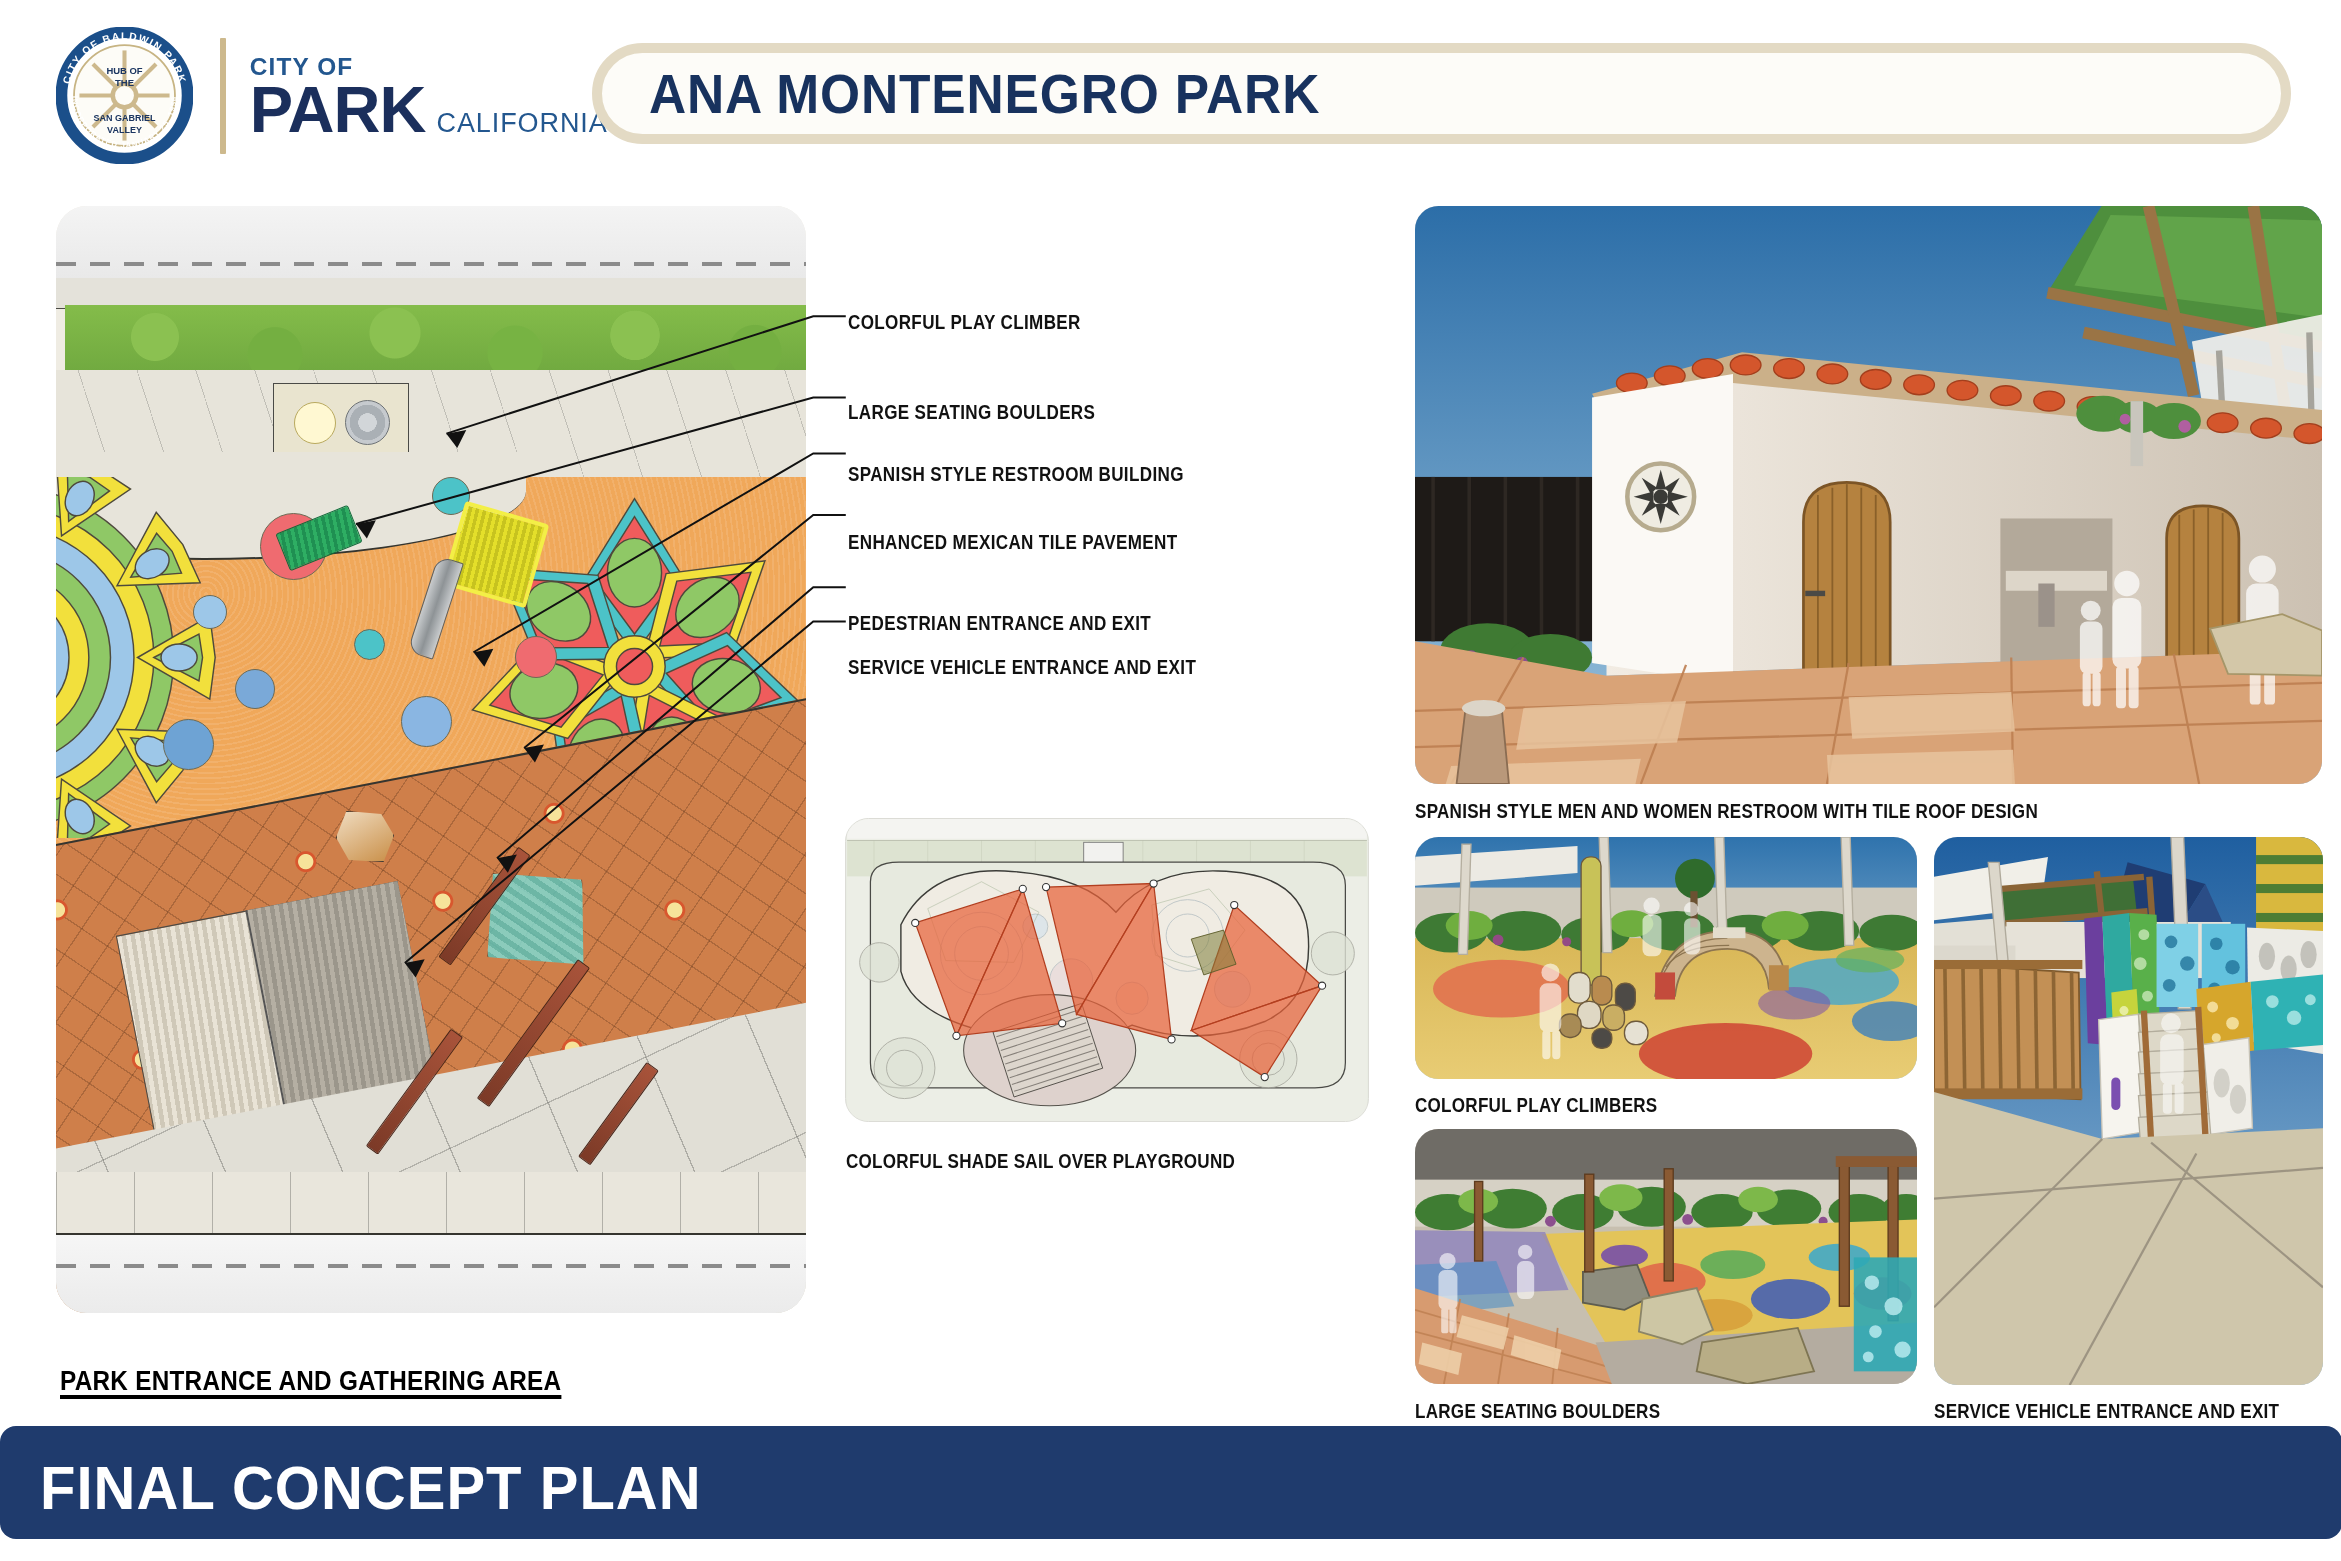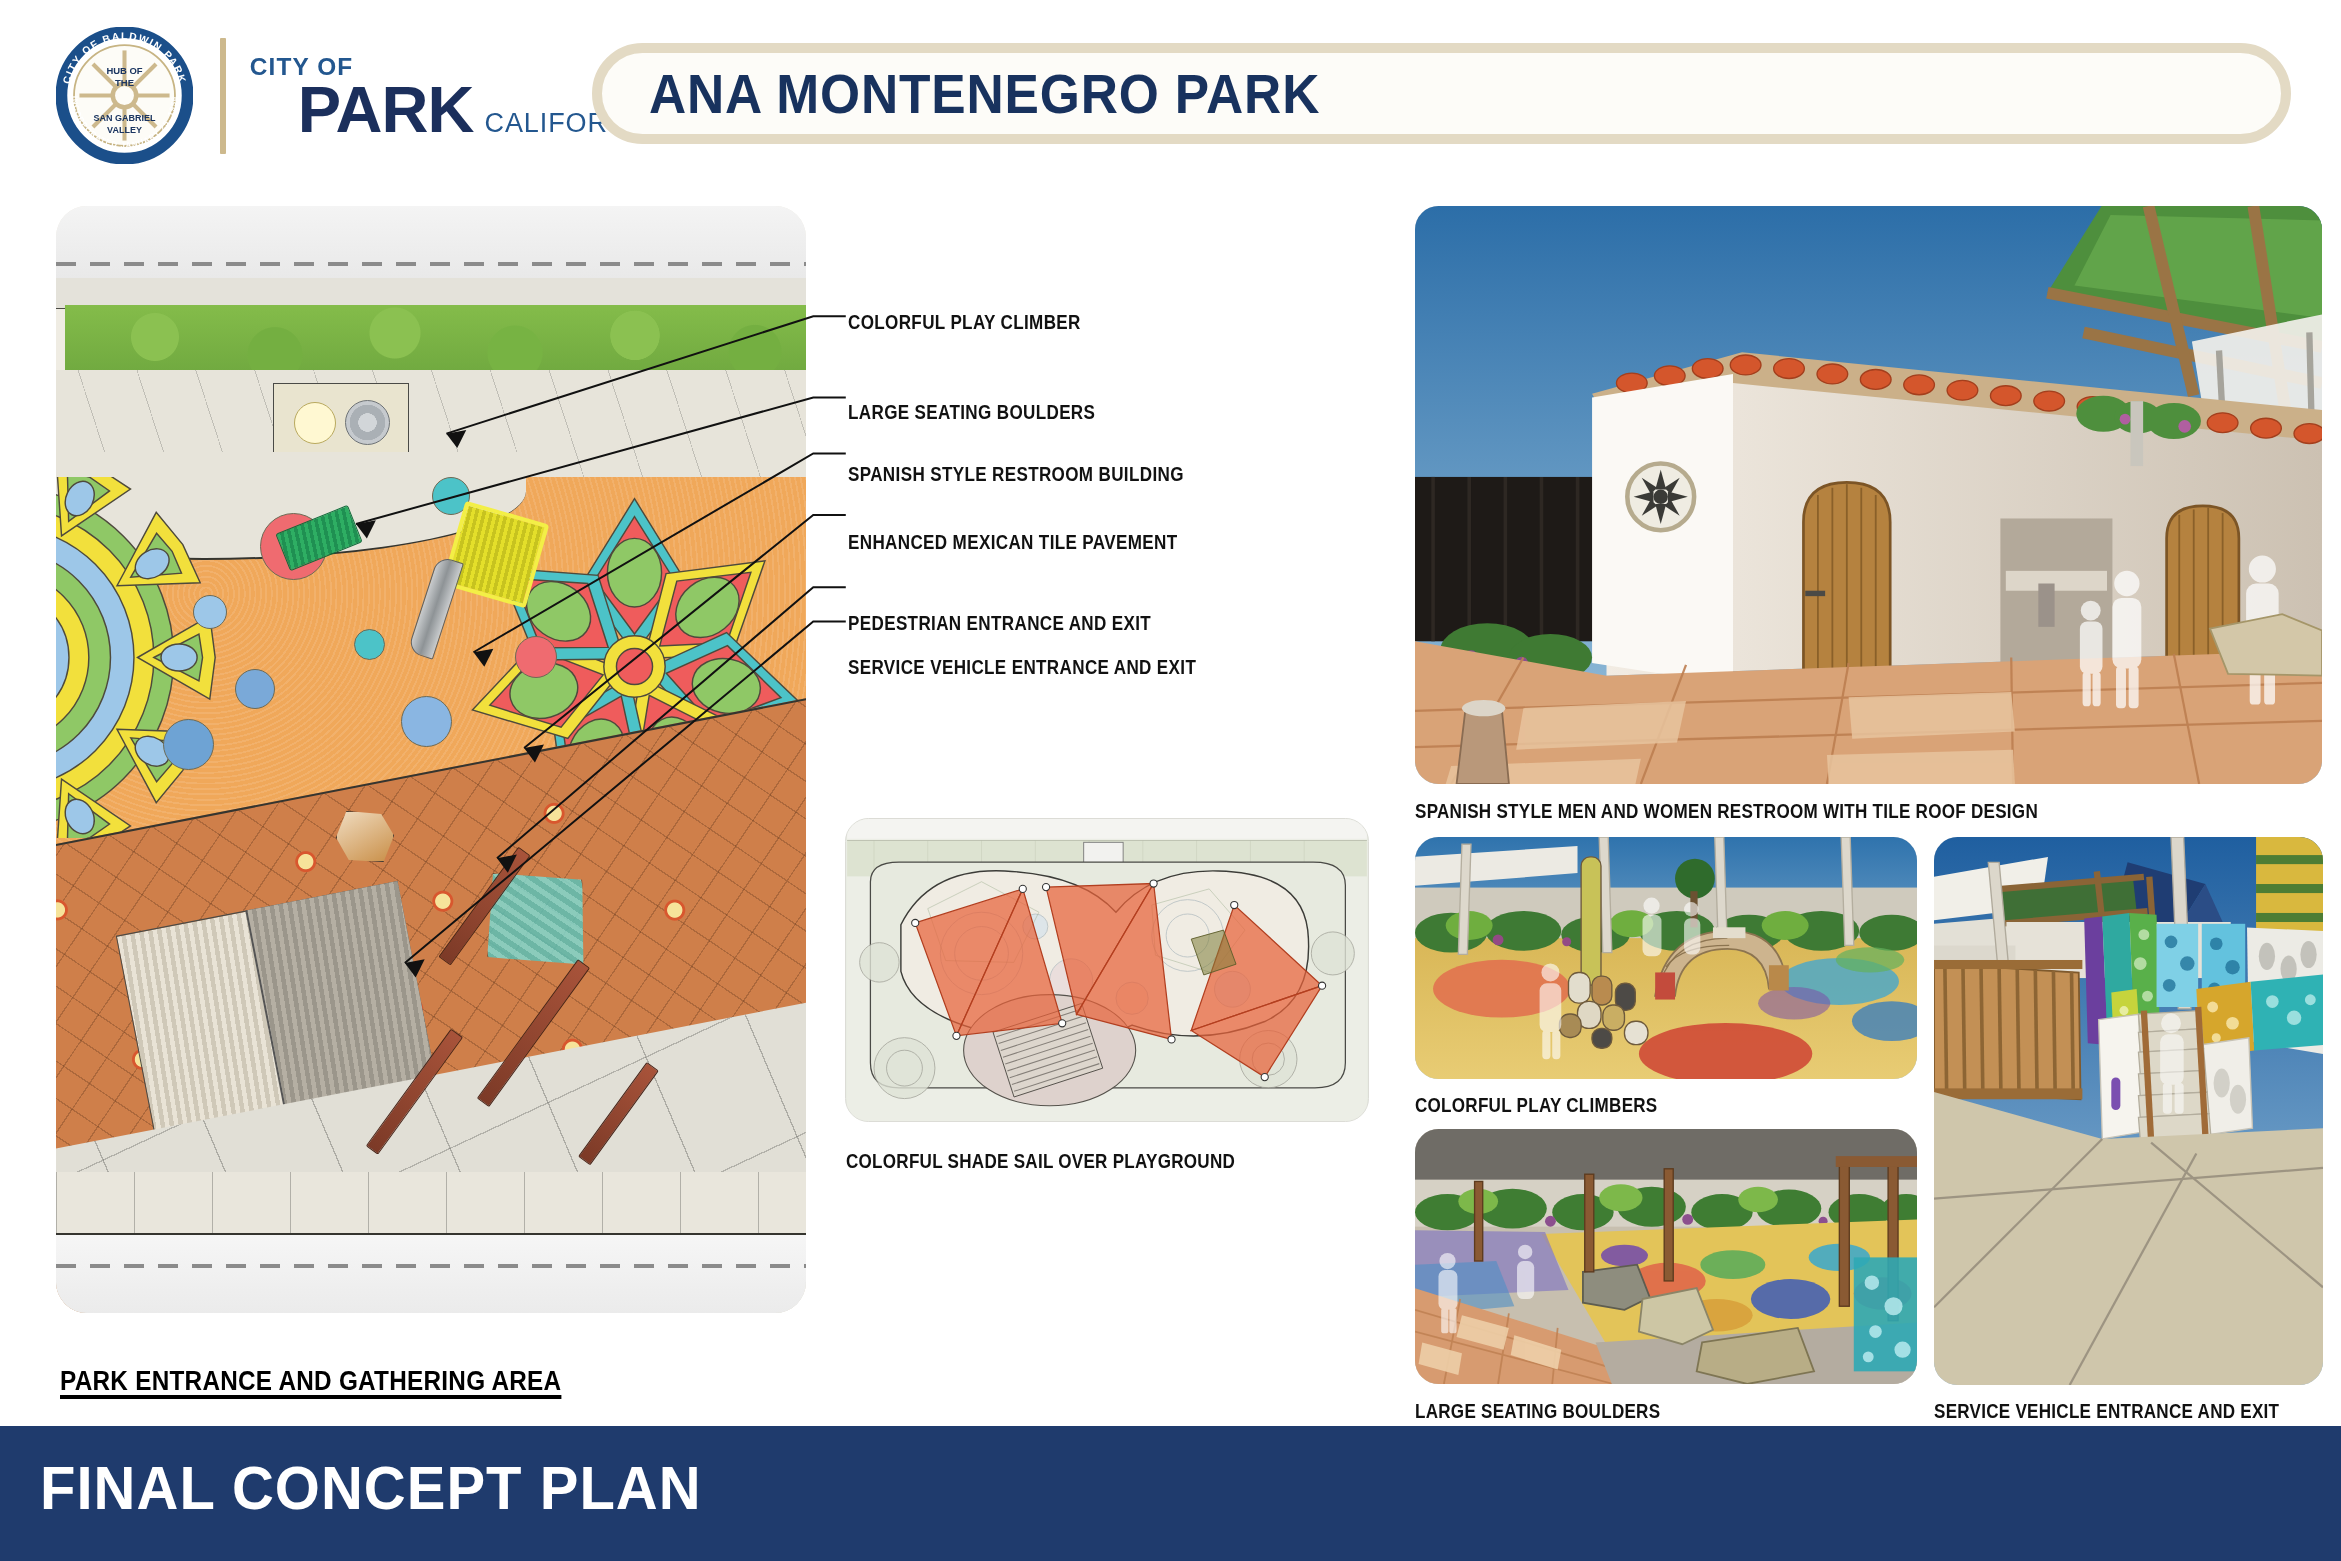--- a/index.html
+++ b/index.html
@@ -16,21 +16,21 @@
   .header { position: absolute; left: 0; top: 0; width: 2342px; height: 194px; }
 
   .logo-wrap { position: absolute; left: 56px; top: 27px; display: flex; align-items: center; gap: 0px; }
   .seal { position: relative; width: 137px; height: 137px; flex: 0 0 auto; }
   .seal svg { display: block; width: 137px; height: 137px; }
   .logo-divider { width: 6.3px; height: 116px; background: #cdb98d; margin-left: 27px; margin-right: 23.5px; border-radius: 0.9px; }
   .logo-text { line-height: 1; padding-top: 3.6px; }
   .logo-cityof { font-size: 24.4px; letter-spacing: 1.1px; color: #23578f; font-weight: 600; font-family: "Liberation Sans", sans-serif; }
   .logo-baldwin { font-size: 65px; font-weight: 700; color: #1b2f5c; letter-spacing: -0.9px; line-height: 0.92; margin-top: 2.7px; font-family: "Liberation Sans", sans-serif; }
   .logo-parkrow { display: flex; align-items: baseline; gap: 11px; }
-  .logo-park { font-size: 65px; font-weight: 700; color: #1b2f5c; letter-spacing: -0.9px; line-height: 0.92; margin-left: 48px; }
+  .logo-park { font-size: 65px; font-weight: 700; color: #1b2f5c; letter-spacing: -0.9px; line-height: 0.92; }
   .logo-california { font-size: 27px; font-weight: 400; color: #23578f; letter-spacing: 0.9px; }
 
   .title-banner {
     position: absolute; left: 592px; top: 43px; width: 1699px; height: 101px;
     background: #fdfcf8;
     border: 10px solid #e3dac4;
     border-radius: 52px;
     display: flex; align-items: center;
   }
   .title-banner-text {
@@ -172,21 +172,21 @@
     transform: scaleX(0.88); transform-origin: left center; white-space: nowrap;
     font-family:"Liberation Sans", sans-serif; line-height: 1.28; }
   .cap.wrap { white-space: normal; width: 506px; }
 
   .plan-caption { position:absolute; left:60px; top:1366px; font-size: 27px; font-weight: 700;
     color:#000; letter-spacing:0.3px; text-decoration: underline; text-underline-offset: 4.5px;
     text-decoration-thickness: 3.6px; transform: scaleX(0.9); transform-origin: left center;
     font-family:"Liberation Sans", sans-serif; }
 
   
-  .footer { position:absolute; left:0; top:1426px; width:2342px; height:136px; background:#1f3b6d; }
+  .footer { position:absolute; left:0; top:1426px; width:2342px; height:113px; background:#1f3b6d;border-radius:16px; }
   .footer-title { position:absolute; left:40px; top:27px; font-size:61px; font-weight:700; color:#fff;
     letter-spacing:1.1px; transform: scaleX(0.95); transform-origin:left center;
     font-family:"Liberation Sans", sans-serif; }
   .credits { position:absolute; right:38px; top:14.5px; text-align:right; color:#e8ecf4; font-size:13px;
     line-height:1.52; letter-spacing:0.5px; font-family:"Liberation Sans", sans-serif; }
   .credits .bold { font-weight:700; color:#ffffff; }
 </style>
 </head>
 <body>
 

